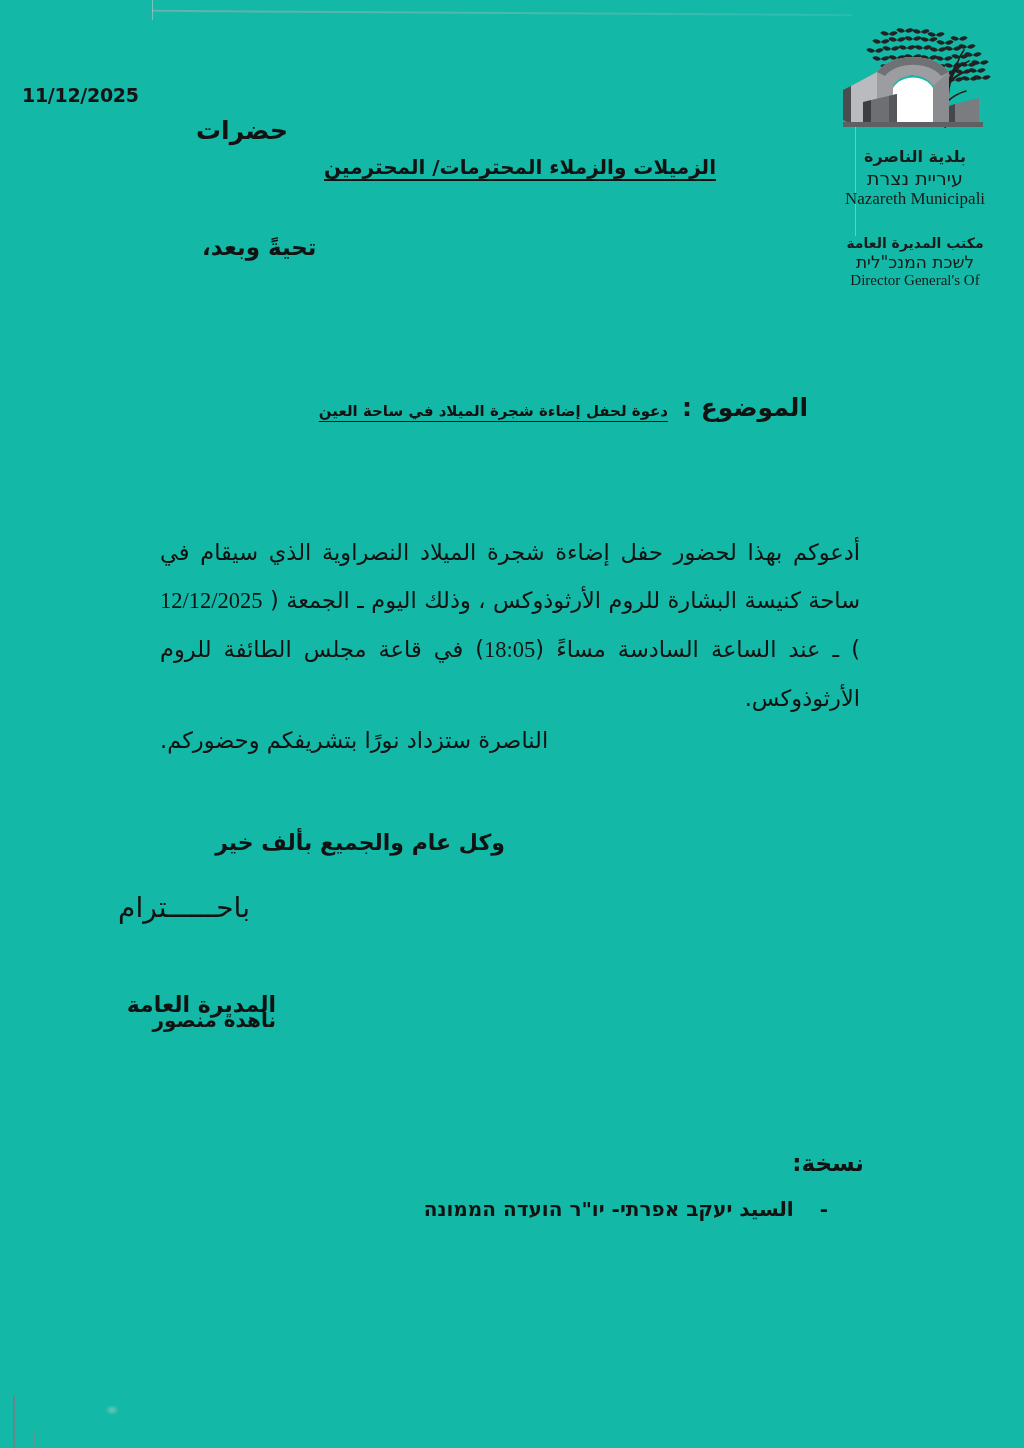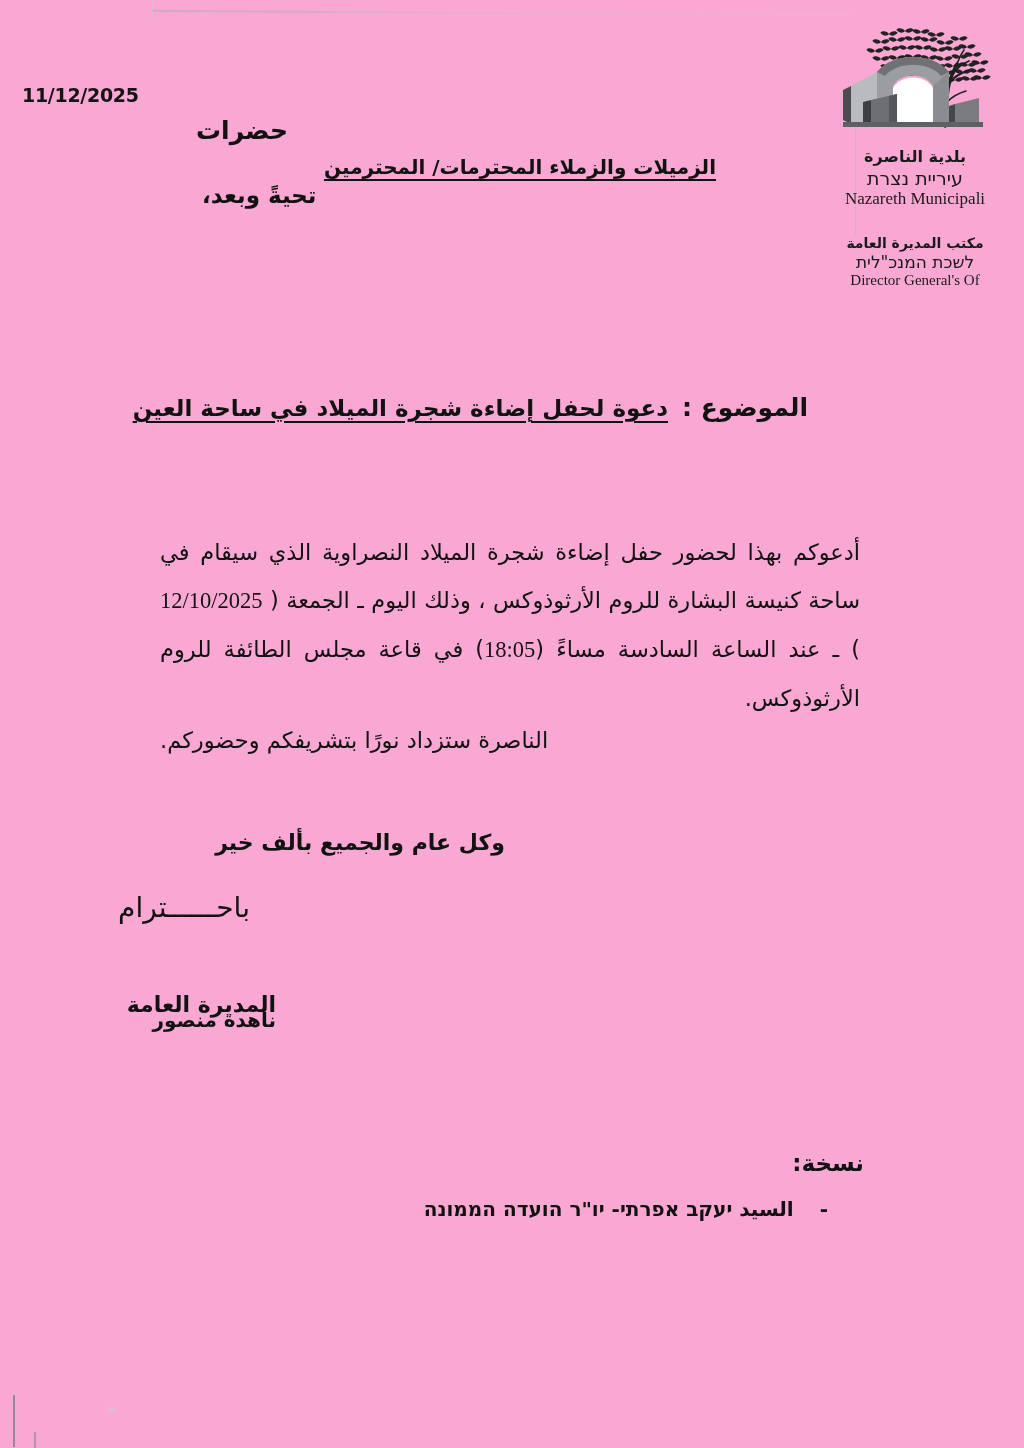--- a/index.html
+++ b/index.html
@@ -8,21 +8,21 @@
     padding: 0;
     background: #ffffff;
   }
   body {
     font-family: "DejaVu Sans", "Liberation Sans", sans-serif;
   }
   #page {
     position: relative;
     width: 1024px;
     height: 1448px;
-    background: #f9a8d4;
+    background: #14b8a6;
     overflow: hidden;
   }
 
   
   .scan-line-top {
     position: absolute;
     left: 152px;
     top: 12px;
     width: 700px;
     height: 2px;
@@ -159,20 +159,21 @@
     text-decoration: underline;
     text-underline-offset: 5px;
     line-height: 1.5;
     margin-top: 2px;
   }
   #sal-line3 {
     font-size: 23px;
     font-weight: 700;
     text-align: left;
     padding-left: 22px;
+    margin-top: 52px;
   }
 
   
   #subject-row {
     position: absolute;
     right: 216px;
     top: 393px;
     width: 600px;
     display: flex;
     flex-direction: row;
@@ -182,21 +183,21 @@
     direction: rtl;
   }
   #subject-label {
     font-size: 25px;
     font-weight: 700;
     color: #121212;
     white-space: nowrap;
     text-align: right;
   }
   #subject-value {
-    font-size: 23px;
+    font-size: 15px;
     font-weight: 700;
     color: #121212;
     text-decoration: underline;
     text-underline-offset: 5px;
     white-space: nowrap;
     margin-left: 36px;
   }
 
   
   #body-para {
@@ -429,21 +430,21 @@
     <div id="sal-line2">الزميلات والزملاء المحترمات/ المحترمين</div>
     <div id="sal-line3">تحيةً وبعد،</div>
   </div>
 
   <div id="subject-row">
     <span id="subject-label">الموضوع  :</span>
     <span id="subject-value">دعوة لحفل إضاءة شجرة الميلاد في ساحة العين</span>
   </div>
 
   <div id="body-para" class="ar">
-    <span>أدعوكم بهذا لحضور  حفل إضاءة شجرة الميلاد النصراوية الذي سيقام في ساحة كنيسة البشارة للروم الأرثوذوكس ، وذلك اليوم ـ الجمعة ( </span><span class="ltr-num">12/10/2025</span><span> ) ـ عند الساعة السادسة مساءً (</span><span class="ltr-num">18:05</span><span>) في قاعة مجلس الطائفة للروم الأرثوذوكس.</span>
+    <span>أدعوكم بهذا لحضور  حفل إضاءة شجرة الميلاد النصراوية الذي سيقام في ساحة كنيسة البشارة للروم الأرثوذوكس ، وذلك اليوم ـ الجمعة ( </span><span class="ltr-num">12/12/2025</span><span> ) ـ عند الساعة السادسة مساءً (</span><span class="ltr-num">18:05</span><span>) في قاعة مجلس الطائفة للروم الأرثوذوكس.</span>
   </div>
 
   <div id="closing-line" class="ar">الناصرة ستزداد نورًا بتشريفكم وحضوركم.</div>
 
   <div id="greeting-line" class="ar">وكل عام والجميع بألف خير</div>
 
   <div id="sig-respect" class="ar">باحــــــترام</div>
   <div id="sig-name" class="ar">ناهدة منصور</div>
   <div id="sig-title" class="ar">المديرة العامة</div>
 

